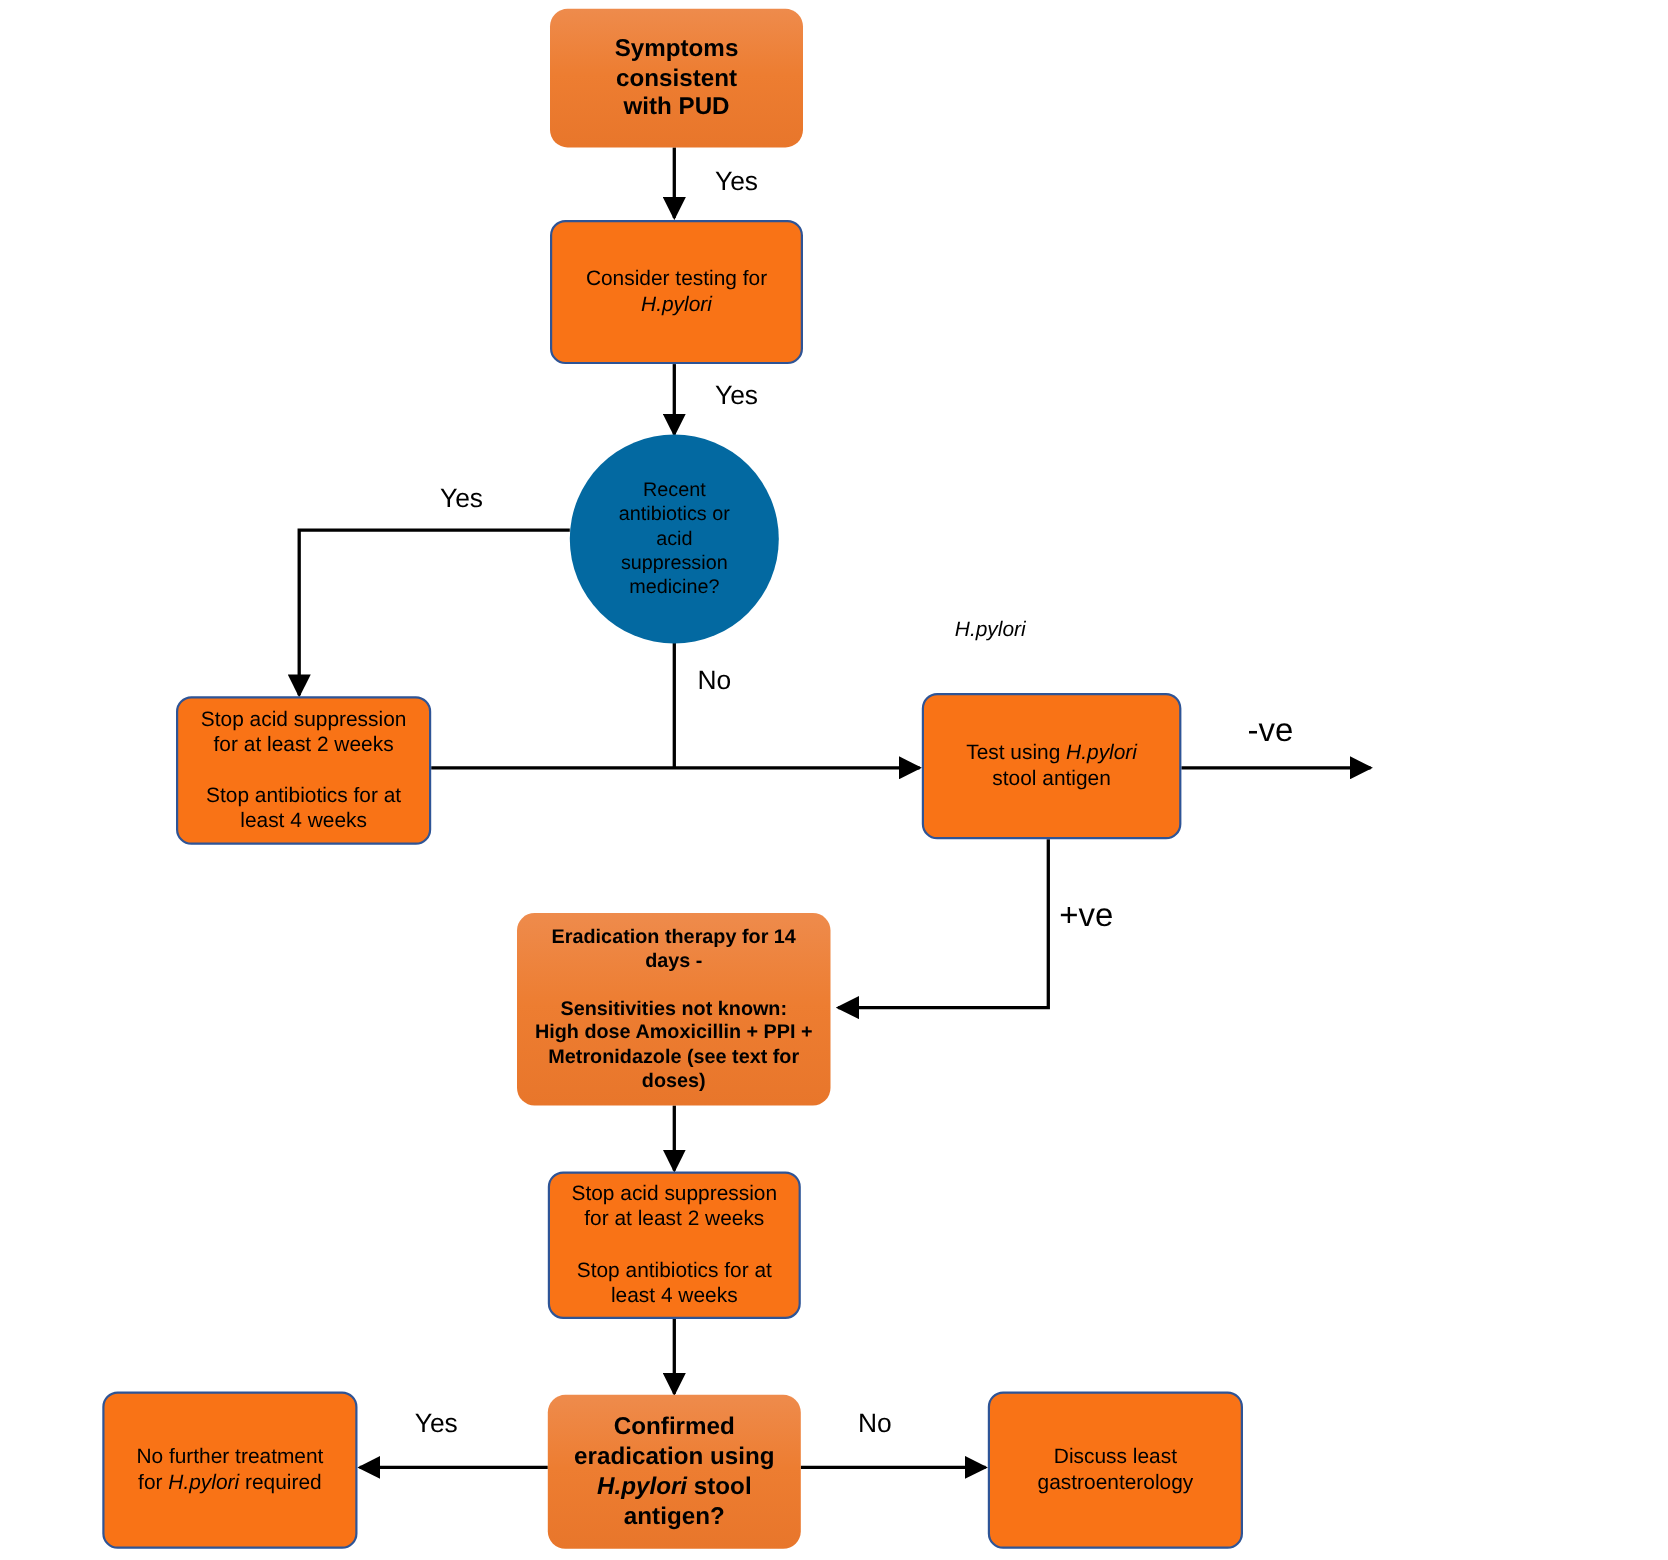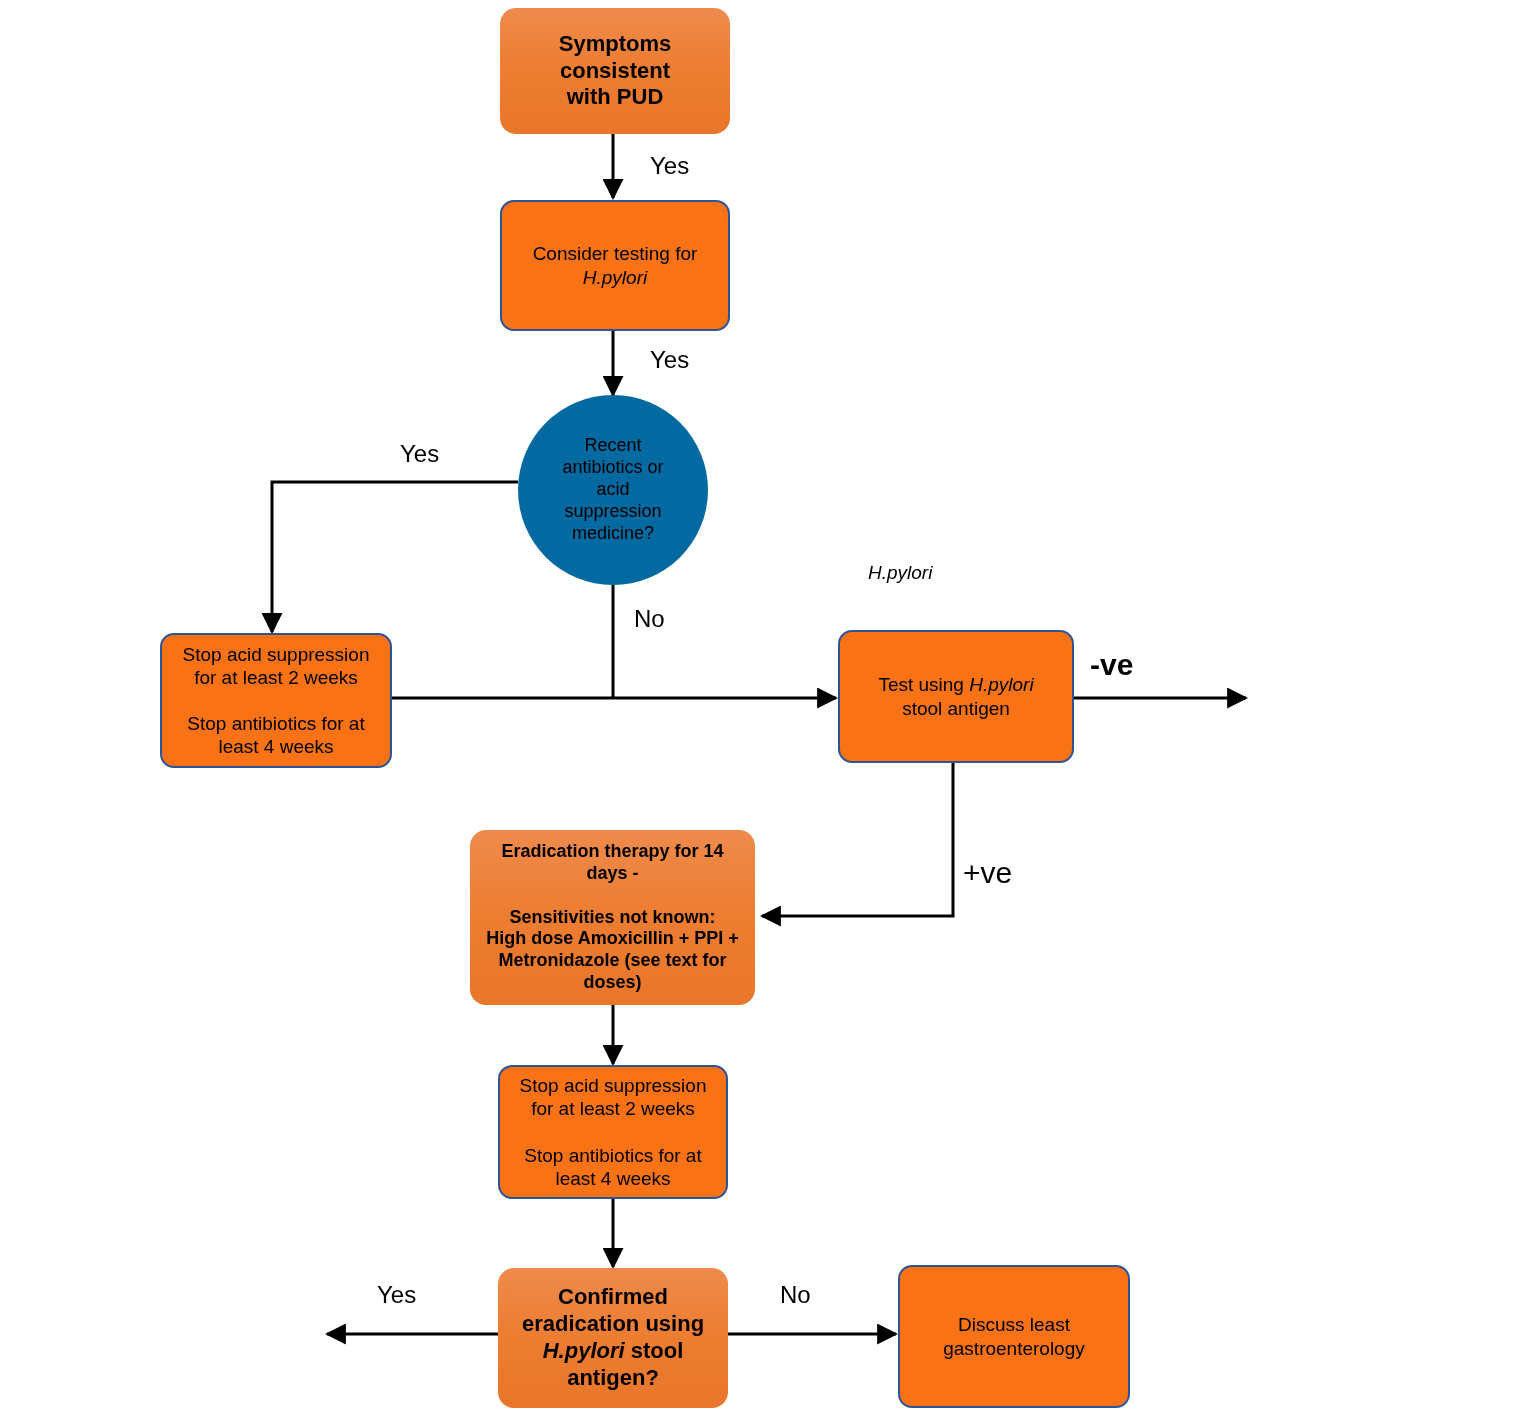--- a/index.html
+++ b/index.html
@@ -176,37 +176,41 @@
 least 4 weeks</span>
   </div>
 
   <div class="node action plain-weight" style="left:498px; top:1268px; width:230px; height:140px;">
     <span class="node-text">Confirmed
 eradication using
 <em class="sp">H.pylori</em> stool
 antigen?</span>
   </div>
 
+  <div class="node proc" style="left:93px; top:1265px; width:232px; height:143px;">
+    <span class="node-text">No further treatment
+for <em class="sp">H.pylori</em> required</span>
+  </div>
 
   <div class="node proc" style="left:898px; top:1265px; width:232px; height:143px;">
     <span class="node-text">Discuss least
 gastroenterology</span>
   </div>
 
   <div class="free-label" style="left:868px; top:562px;"><em class="sp">H.pylori</em></div>
 
   <div class="edge-label" style="left:650px; top:152px;">Yes</div>
 
   <div class="edge-label" style="left:650px; top:346px;">Yes</div>
 
   <div class="edge-label" style="left:400px; top:440px;">Yes</div>
 
   <div class="edge-label" style="left:634px; top:605px;">No</div>
 
-  <div class="edge-label small" style="left:1090px; top:648px;font-weight:bold;">-ve</div>
-
-  <div class="edge-label small" style="left:963px; top:856px;">+ve</div>
+  <div class="edge-label small" style="left:1134px; top:648px;">-ve</div>
+
+  <div class="edge-label small" style="left:963px; top:816px;">+ve</div>
 
   <div class="edge-label" style="left:377px; top:1281px;">Yes</div>
 
   <div class="edge-label" style="left:780px; top:1281px;">No</div>
 
 </div>
 
 </body></html>

